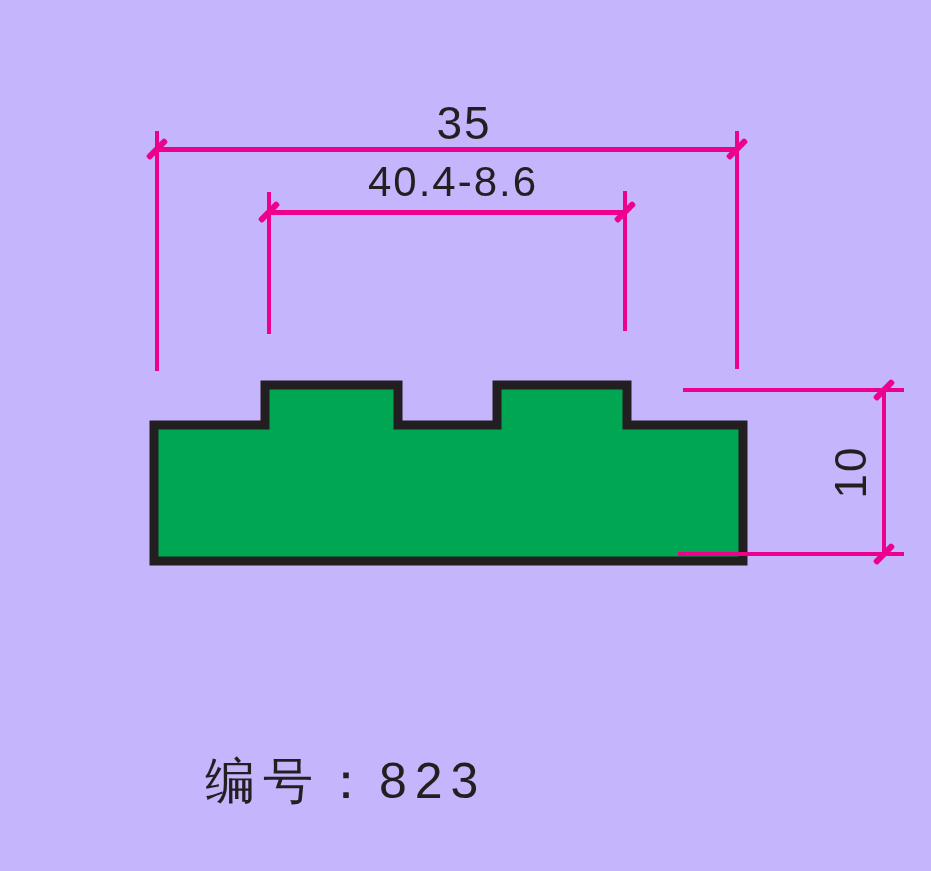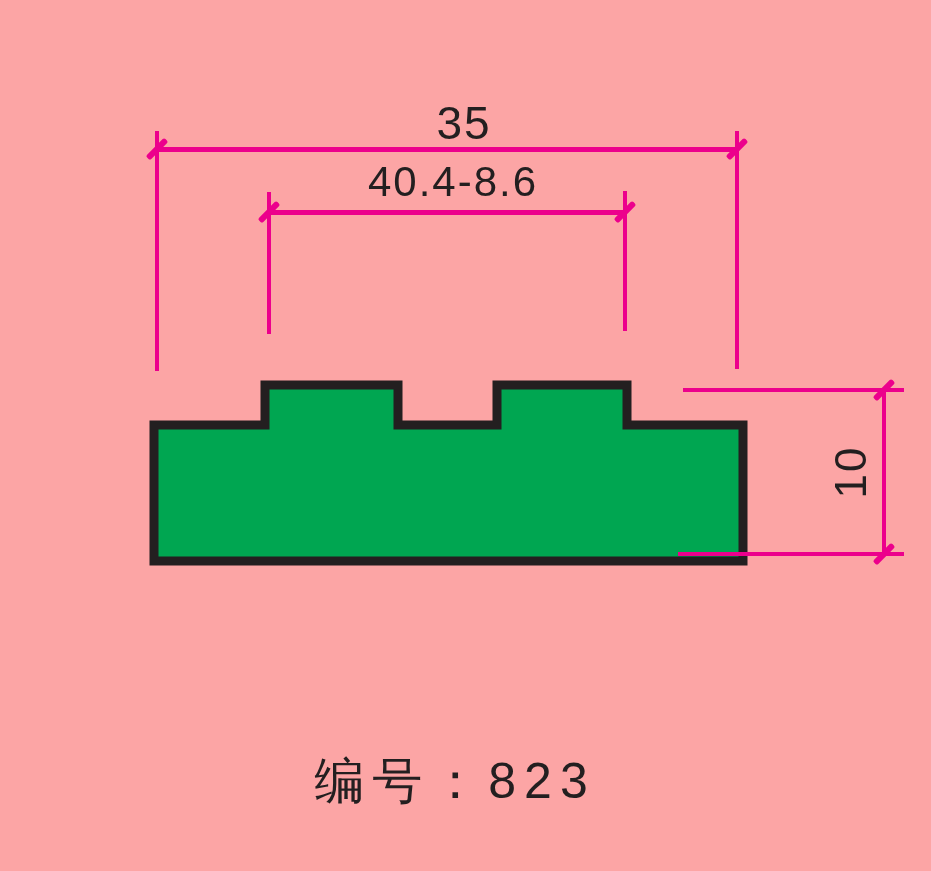--- a/index.html
+++ b/index.html
@@ -1,19 +1,19 @@
 <!DOCTYPE html>
 <html><head>
 <meta charset="utf-8">
 <style>
   html,body{margin:0;padding:0;}
   .canvas{
     position:relative;
     width:931px;height:871px;
-    background:#fca5a5;
+    background:#c4b5fd;
     overflow:hidden;
     font-family:"Liberation Sans", sans-serif;
   }
   .dim-line{position:absolute;background:#EC008C;}
   .ext-line{position:absolute;background:#EC008C;}
   .tick{
     position:absolute;
     width:26px;height:6px;
     background:#EC008C;
     border-radius:2px;
@@ -32,21 +32,20 @@
   .label-10{
     top:449px;left:791px;width:120px;height:46px;
     font-size:44px;line-height:46px;
     transform:rotate(-90deg);
   }
   .caption{
     position:absolute;
     top:748px;left:205px;width:500px;
     color:#231F20;
     font-size:50px;
-    text-align:center;
     letter-spacing:8px;
     white-space:nowrap;
   }
   .profile-svg{position:absolute;top:0;left:0;}
 </style>
 </head>
 <body>
 
 <div class="canvas">
 

